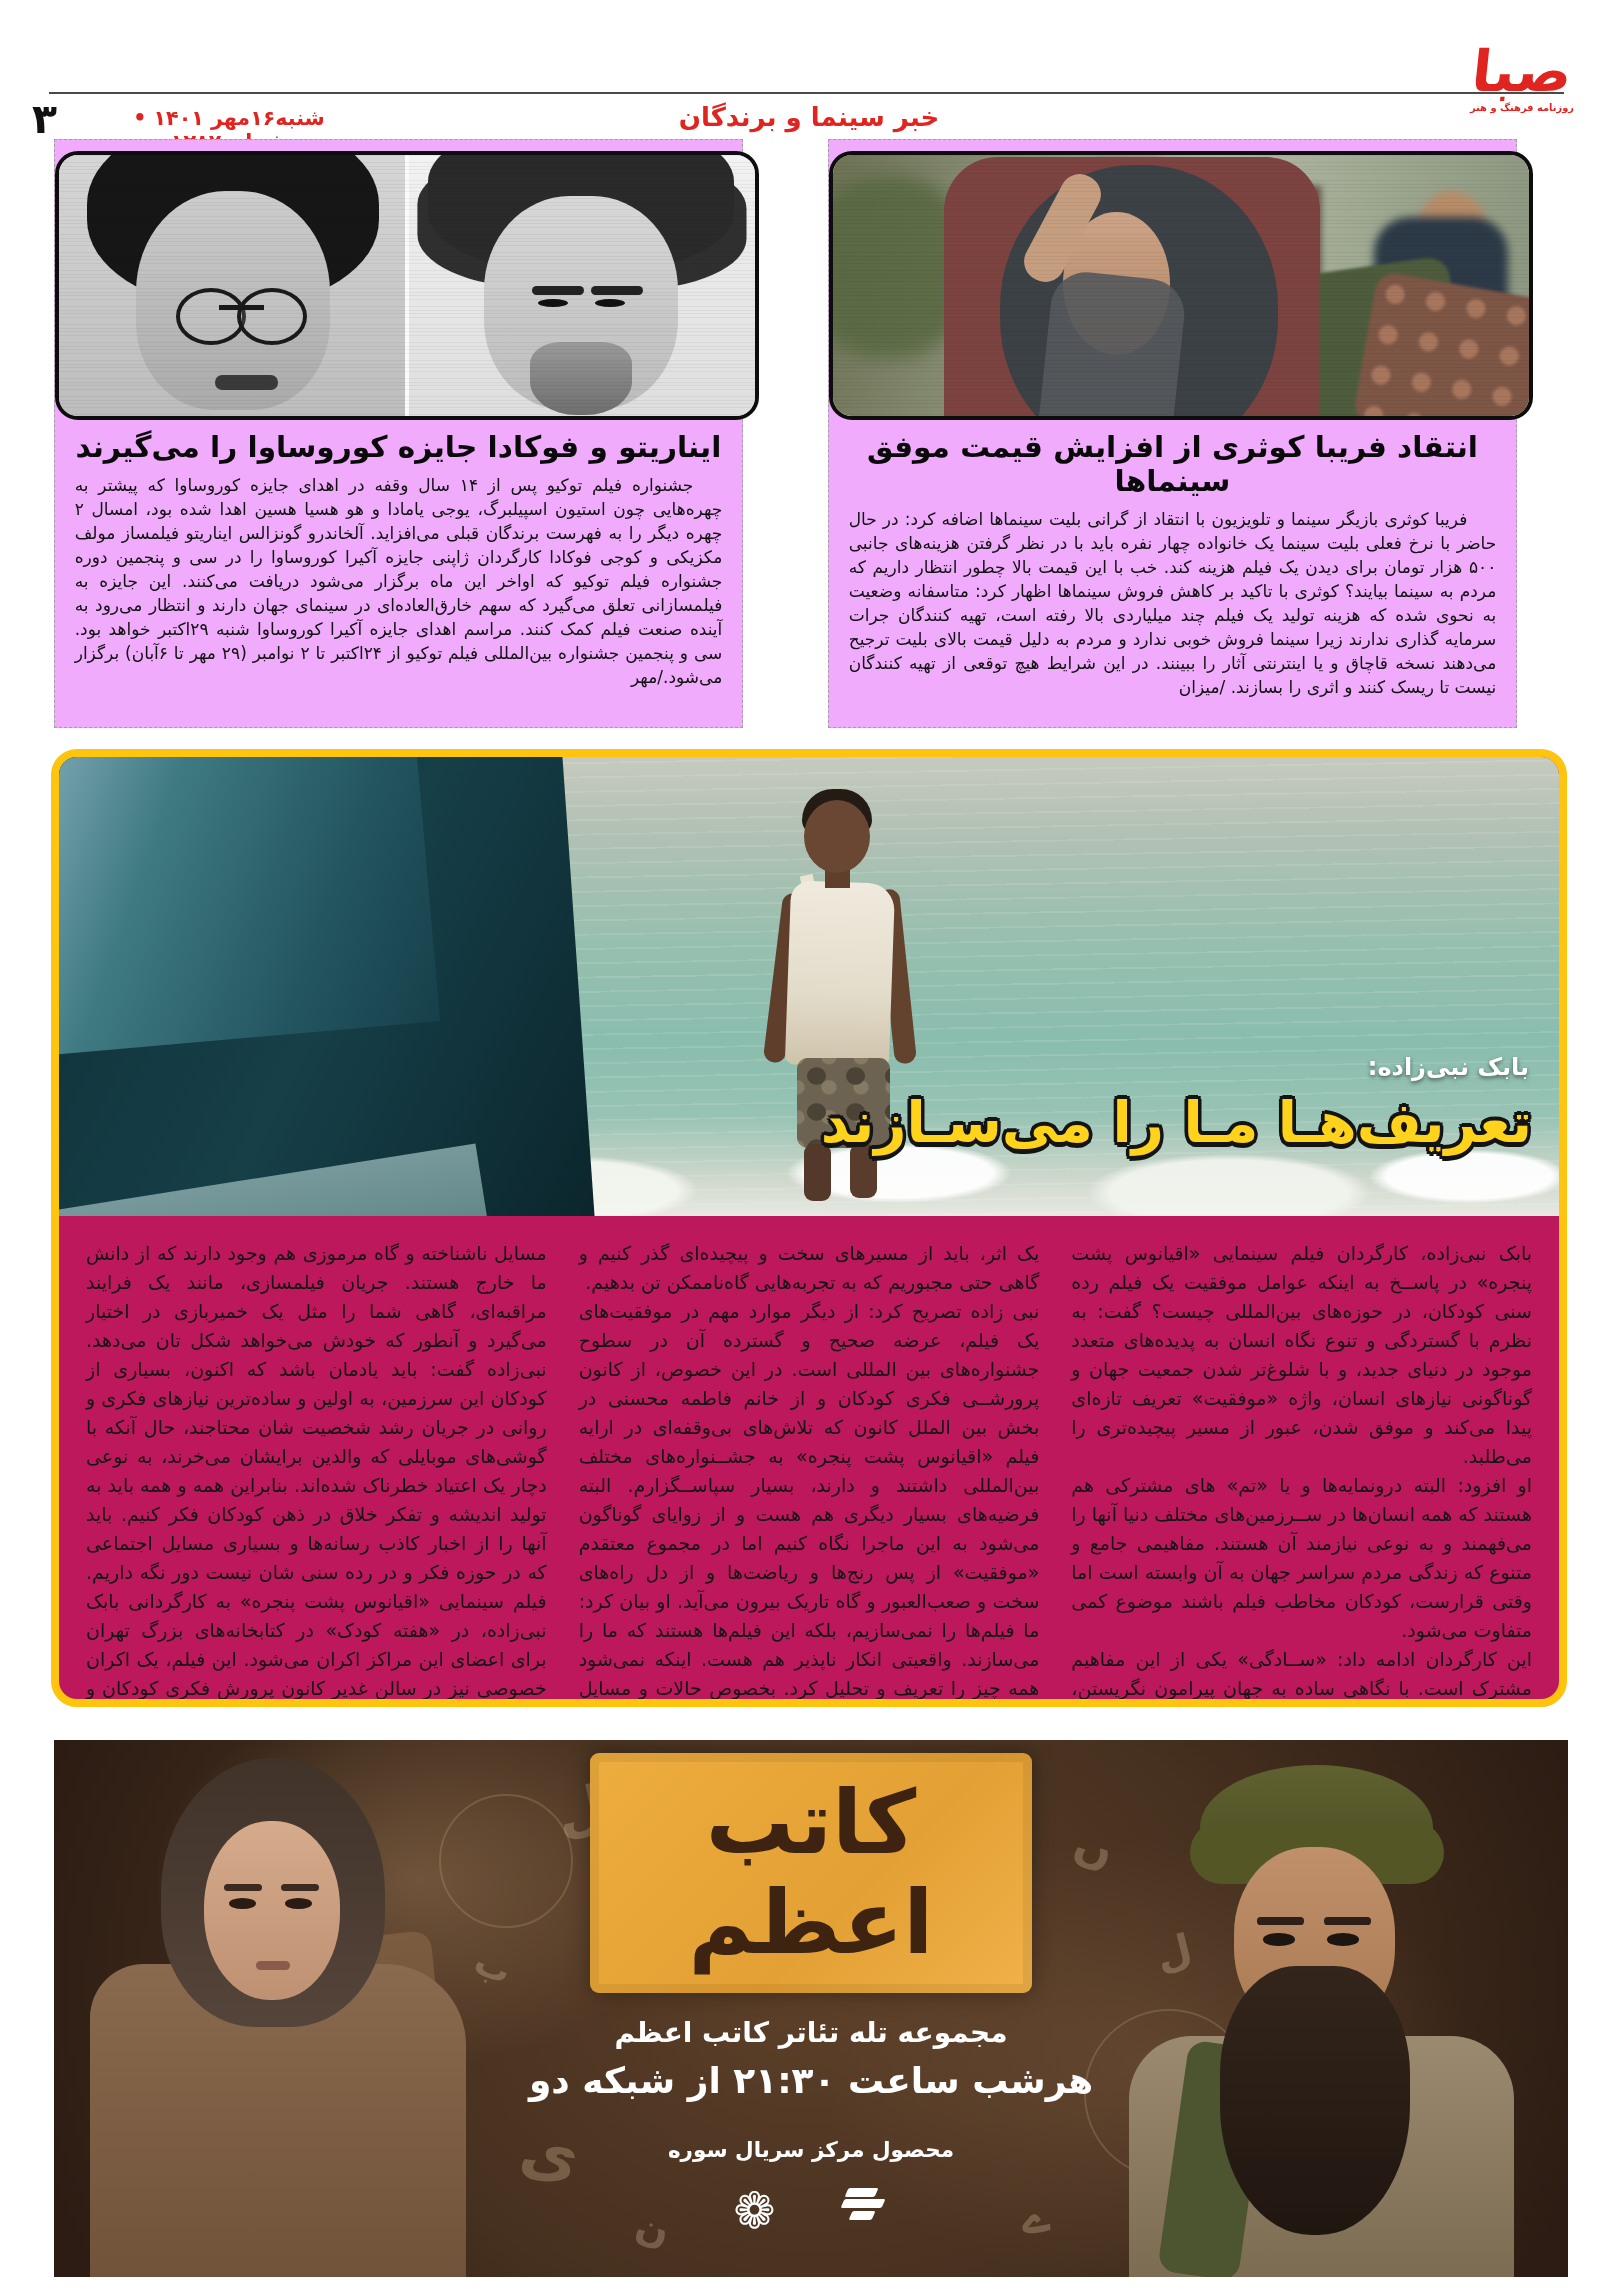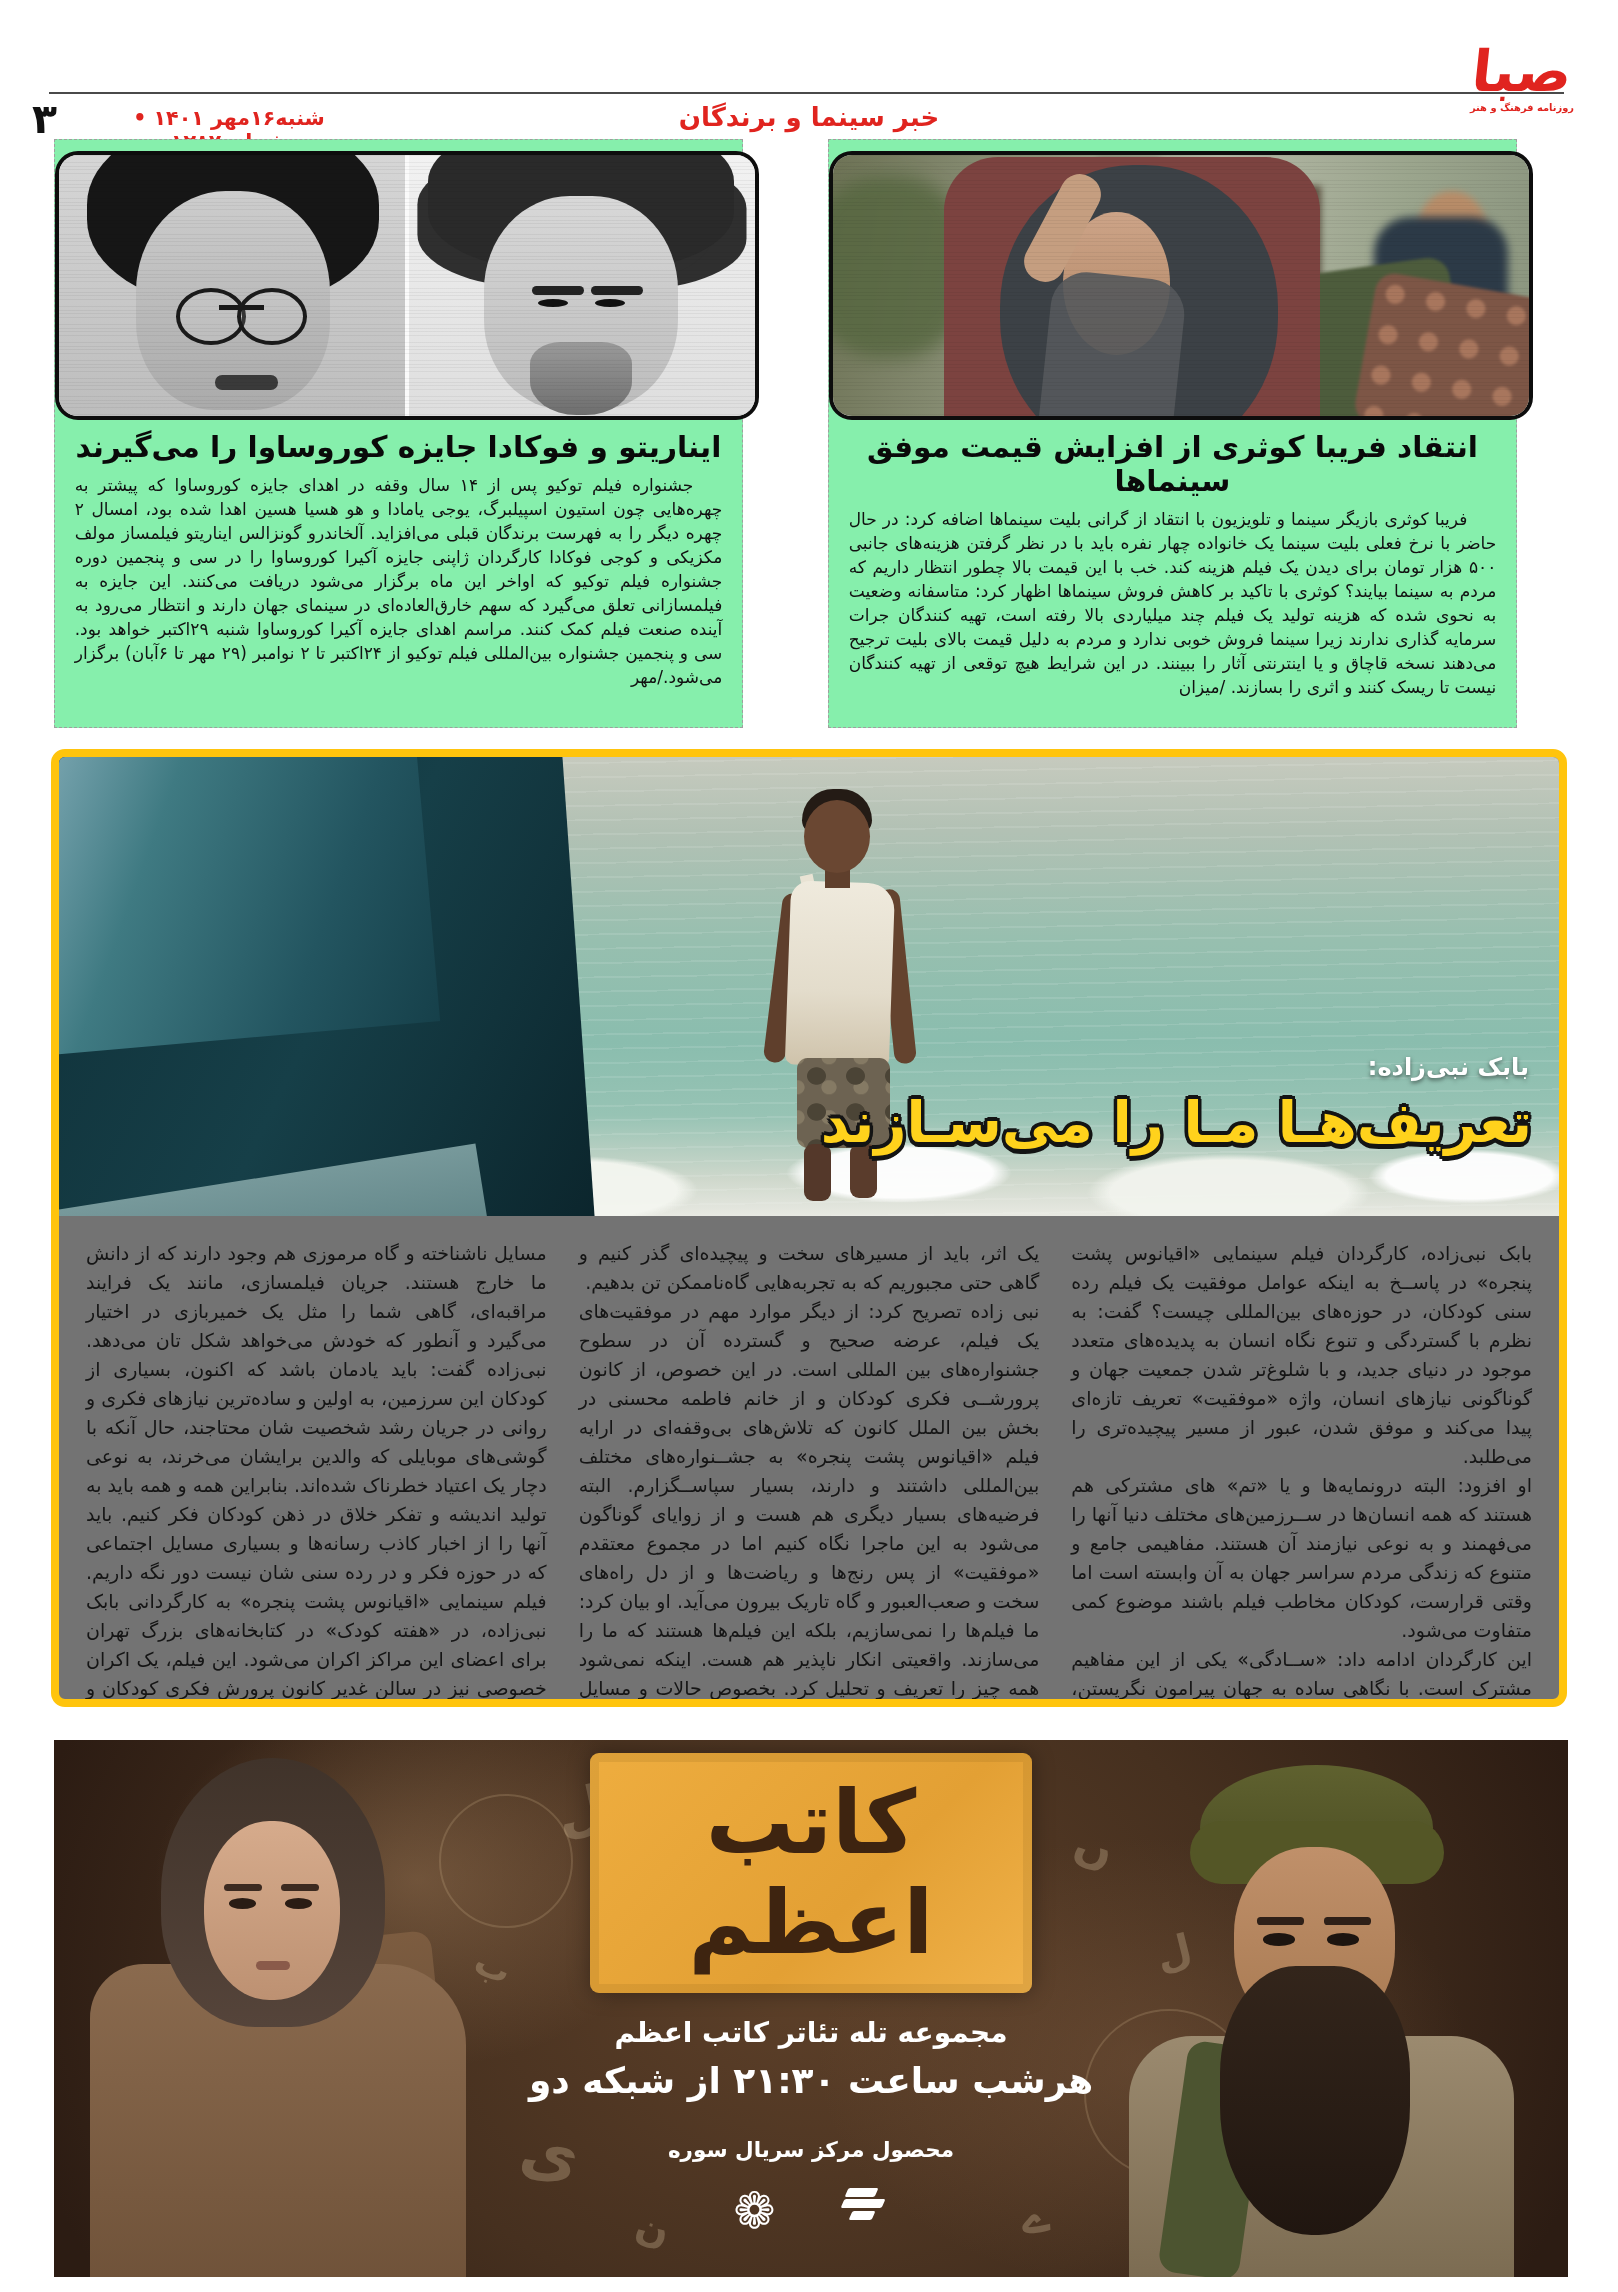--- a/index.html
+++ b/index.html
@@ -13,21 +13,21 @@
   .date-issue { position:absolute; left:90px; top:106px; width:278px; text-align:center;
                 color:#e0241f; font-size:20.6px; font-weight:700; direction:rtl; }
   .section-title { position:absolute; left:0; right:0; top:102px; margin:auto; width:376px;
                    text-align:center; color:#e0241f; font-size:26px; font-weight:900; direction:rtl; }
   .saba-logo { position:absolute; right:38px; top:43px; width:116px; text-align:center; color:#e0241f; }
   .saba-logo .mark { font-size:57px; font-weight:900; line-height:57px; transform:skewX(-6deg); display:block; }
   .saba-logo .tag  { font-size:9.9px; font-weight:700; display:block; margin-top:1.8px; }
 
   
   .article-box { position:absolute; top:139px; width:689px; height:589px;
-                 border:1.8px dashed #9f9f9f; background:#86efac; }
+                 border:1.8px dashed #9f9f9f; background:#f0abfc; }
   .box-l { left:54px; }  .box-r { left:828px; }
   .article-photo { position:relative; margin:10.7px auto 0; width:704px; height:269px;
                    border:4.5px solid #0d0d0d; border-radius:23px; overflow:hidden; background:#ddd; }
   .article-headline { margin-top:10.7px; text-align:center; font-size:29.6px; font-weight:900;
                       color:#0a0a0a; direction:rtl; }
   .article-body { margin:9px 19.7px 0; font-size:17px; line-height:24px; text-align:justify;
                   direction:rtl; color:#111; text-indent:29px; }
 
   
   .bw-half { position:absolute; top:0; height:100%; width:50%; overflow:hidden; }
@@ -78,21 +78,21 @@
      background:linear-gradient(180deg,#cda488,#b08563); border-radius:50%; }
   .still-hand { position:absolute; left:30%; top:6%; width:41px; height:116px;
      background:#c59e80; border-radius:19.7px; transform:rotate(28deg); }
   .still-dress { position:absolute; left:16%; bottom:-4%; width:376px; height:269px;
      background:#7c4340; border-radius:54px 54px 0 0; }
   .still-shawl { position:absolute; left:30%; top:46%; width:134px; height:233px;
      background:#55595c; border-radius:36px; transform:rotate(6deg); opacity:.9; }
 
   
   .feature-card { position:absolute; left:51px; top:749px; width:1516px; height:958px;
-     border:8px solid #ffc40d; border-radius:14px; background:#737373; overflow:hidden; }
+     border:8px solid #ffc40d; border-radius:26px; background:#be185d; overflow:hidden; }
   .feature-photo { position:relative; width:100%; height:459px; overflow:hidden; }
   .sea-bg { position:absolute; inset:0;
      background:linear-gradient(180deg,#c6cabe 0%,#b2c1b4 16%,#97bfaf 40%,#8abdae 62%,#97c3b4 78%,#cfd8cc 92%,#e8e9e2 100%); }
   .sea-waves { position:absolute; inset:0; opacity:.5;
      background:repeating-linear-gradient(179deg, rgba(255,255,255,.22) 0 1.8px, transparent 1.8px 14.3px); }
   .sea-foam { position:absolute; left:0; bottom:-9px; width:100%; height:116px; opacity:.95;
      background:
        radial-gradient(125px 39px at 12% 60%, #fff 60%, transparent 70%),
        radial-gradient(179px 48px at 34% 70%, #f4f6f0 60%, transparent 72%),
        radial-gradient(161px 43px at 56% 55%, #fff 58%, transparent 70%),

